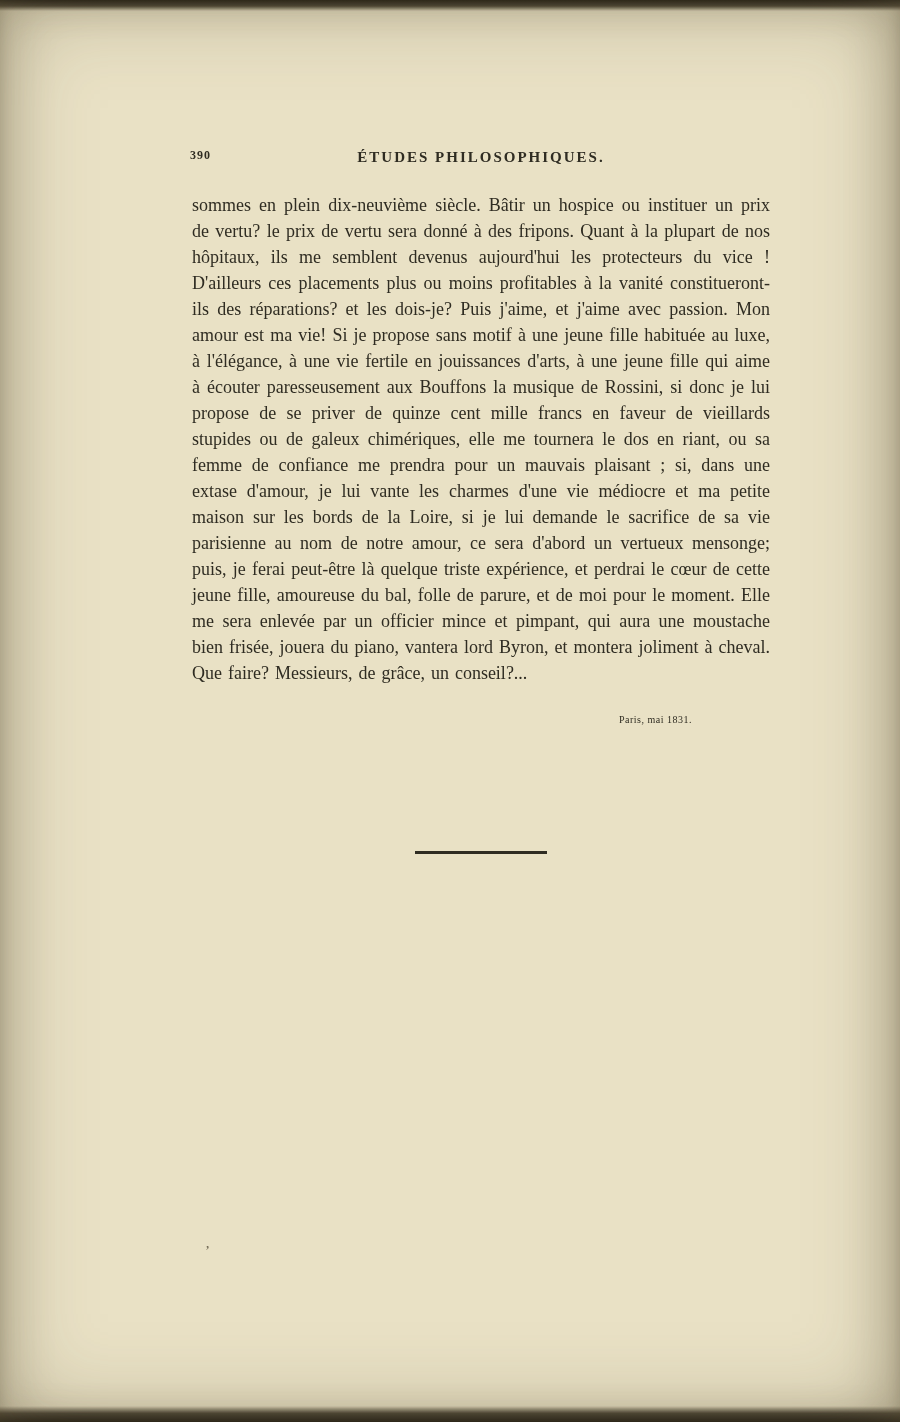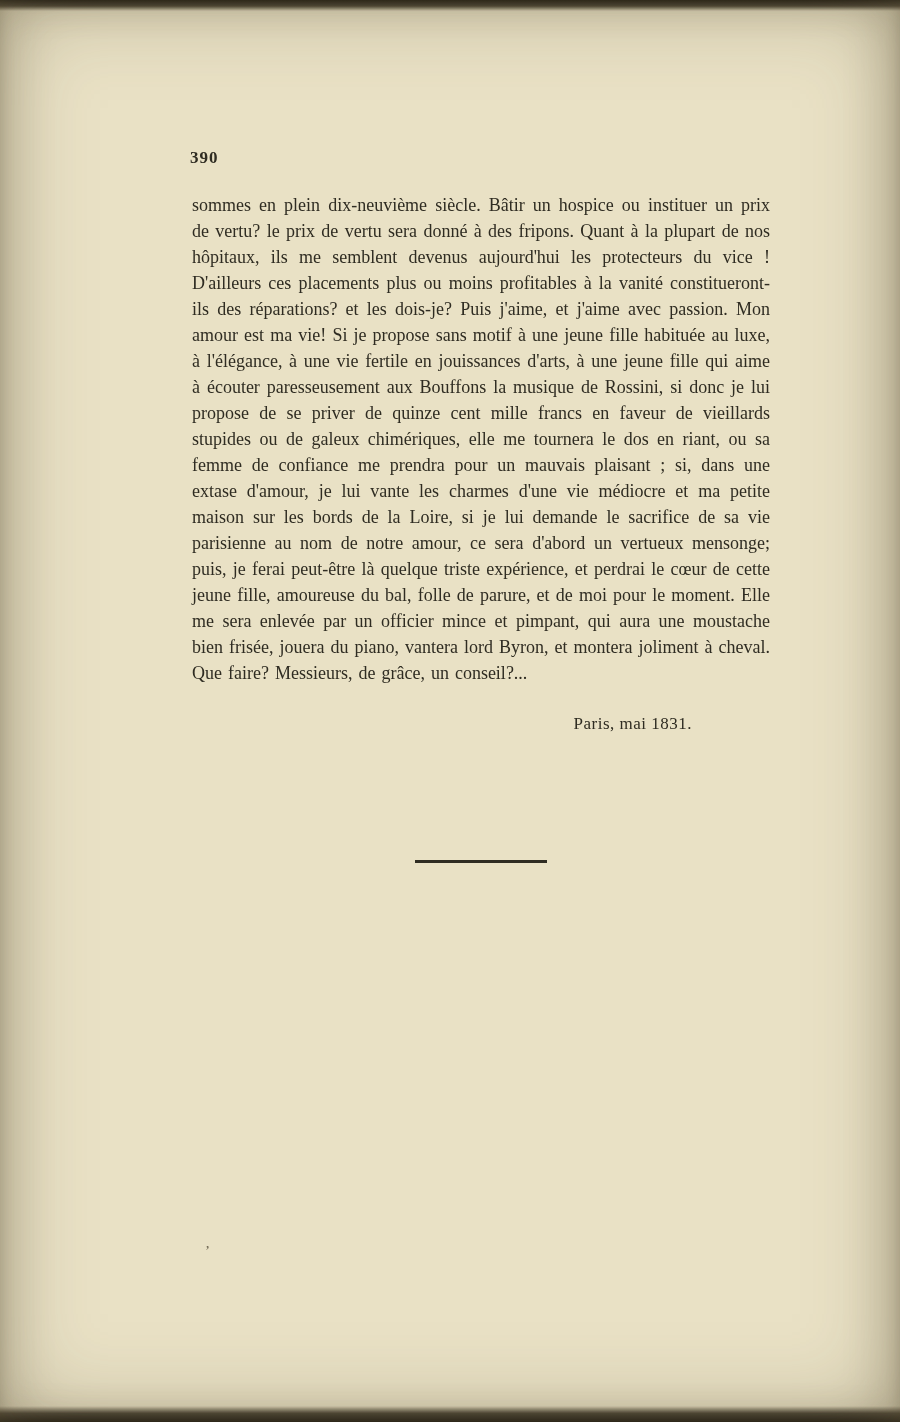--- a/index.html
+++ b/index.html
@@ -50,21 +50,21 @@
     z-index: 2;
   }
   .header {
     position: relative;
     height: 38px;
   }
   .pagenum {
     position: absolute;
     left: 6px;
     top: 2px;
-    font-size: 17px;
+    font-size: 12px;
     font-weight: 700;
     letter-spacing: 1px;
   }
   .running-title {
     position: absolute;
     left: 0; right: 0;
     top: 3px;
     text-align: center;
     font-weight: 700;
     font-size: 15px;
@@ -77,21 +77,21 @@
     line-height: 26px;
     word-spacing: 1.5px;
   }
   .para.indent {
     text-indent: 28px;
   }
   .dateline {
     margin: 28px 0 6px 0;
     text-align: right;
     padding-right: 86px;
-    font-size: 17px;
+    font-size: 10px;
     letter-spacing: 0.5px;
   }
   .rule {
     width: 132px;
     height: 3px;
     background: #2f2c22;
     margin: 126px auto 0 auto;
   }
   .artifact {
     position: absolute;
@@ -104,20 +104,21 @@
 </style>
 </head>
 <body>
 
 <div class="scan">
   <div class="edge-top"></div>
 
   <div class="content">
     <div class="header">
       <span class="pagenum">390</span>
+      <span class="running-title">ÉTUDES PHILOSOPHIQUES.</span>
     </div>
 
     <p class="para">sommes en plein dix-neuvième siècle. Bâtir un hospice ou instituer un prix de vertu? le prix de vertu sera donné à des fripons. Quant à la plupart de nos hôpitaux, ils me semblent devenus aujourd'hui les protecteurs du vice ! D'ailleurs ces placements plus ou moins profitables à la vanité constitueront-ils des réparations? et les dois-je? Puis j'aime, et j'aime avec passion. Mon amour est ma vie! Si je propose sans motif à une jeune fille habituée au luxe, à l'élégance, à une vie fertile en jouissances d'arts, à une jeune fille qui aime à écouter paresseusement aux Bouffons la musique de Rossini, si donc je lui propose de se priver de quinze cent mille francs en faveur de vieillards stupides ou de galeux chimériques, elle me tournera le dos en riant, ou sa femme de confiance me prendra pour un mauvais plaisant ; si, dans une extase d'amour, je lui vante les charmes d'une vie médiocre et ma petite maison sur les bords de la Loire, si je lui demande le sacrifice de sa vie parisienne au nom de notre amour, ce sera d'abord un vertueux mensonge; puis, je ferai peut-être là quelque triste expérience, et perdrai le cœur de cette jeune fille, amoureuse du bal, folle de parure, et de moi pour le moment. Elle me sera enlevée par un officier mince et pimpant, qui aura une moustache bien frisée, jouera du piano, vantera lord Byron, et montera joliment à cheval. Que faire? Messieurs, de grâce, un conseil?...</p>
 
 
     <p class="dateline">Paris, mai 1831.</p>
 
     <div class="rule"></div>
   </div>
 

